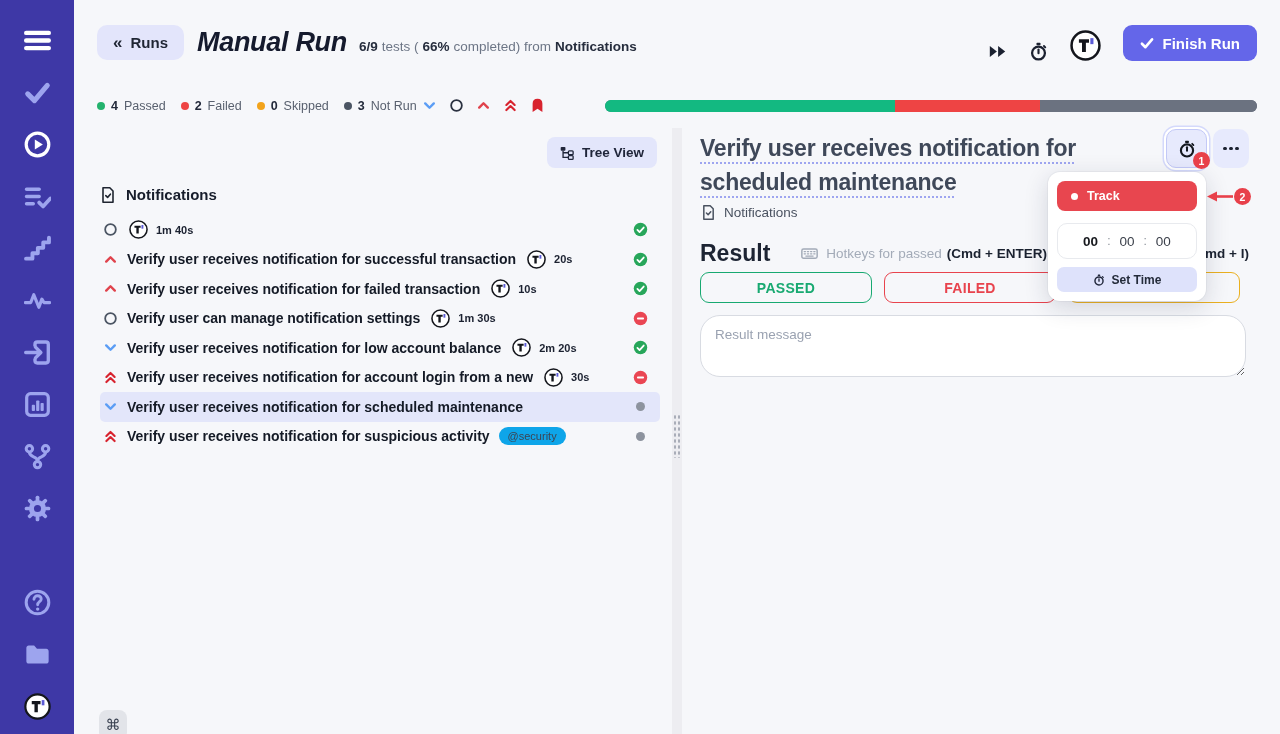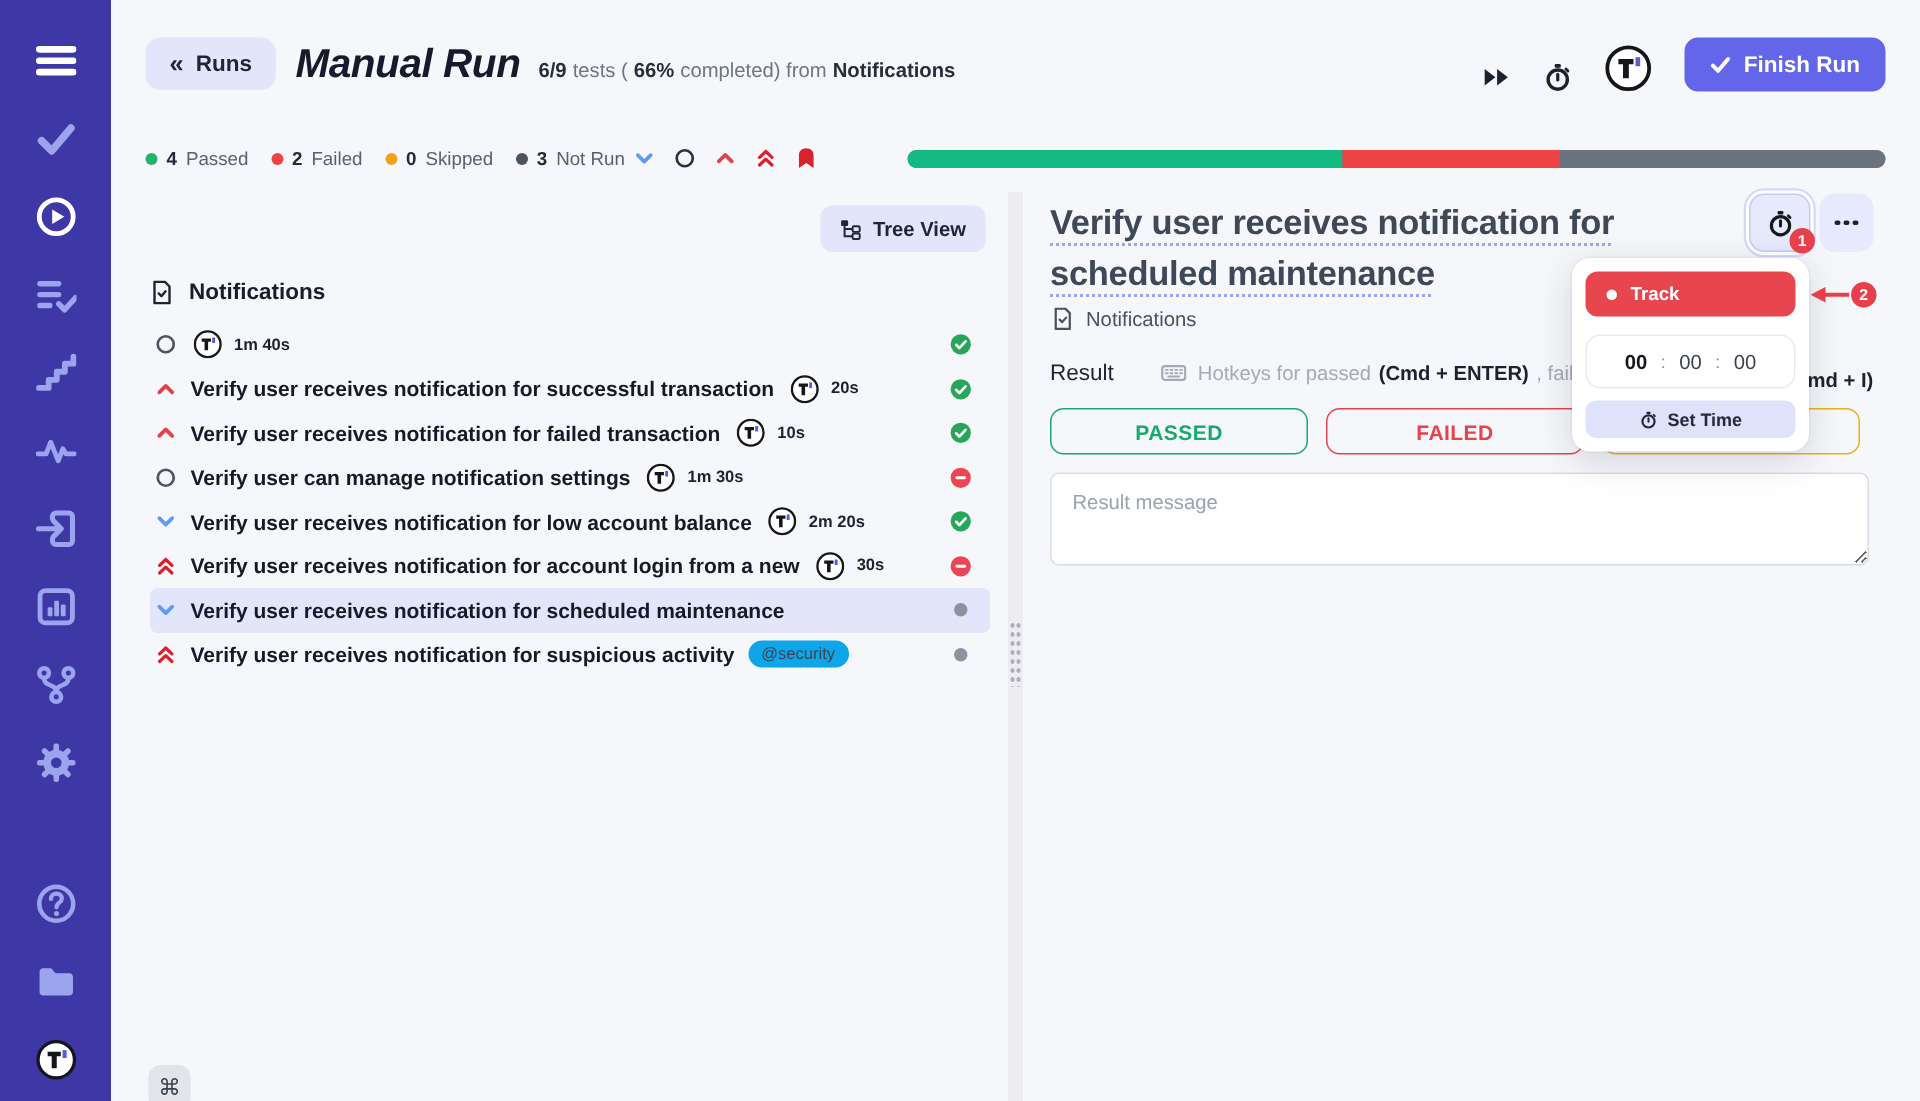--- a/index.html
+++ b/index.html
@@ -93,31 +93,31 @@
     background:#e7eafd; border:1px solid #c3c9f7; box-shadow:0 0 0 2px #fff, 0 0 0 3.5px #d4d9fb;
     display:flex; align-items:center; justify-content:center; cursor:pointer; }
   #timer-btn .icn { width:18px; height:18px; color:#14181f; }
   #more-btn { position:absolute; left:513px; top:1px; width:36px; height:39px; border-radius:10px;
     background:#e7eafd; border:none; display:flex; align-items:center; justify-content:center; gap:2.5px; cursor:pointer; }
   #more-btn i { width:3.4px; height:3.4px; border-radius:50%; background:#1b2130; }
   #breadcrumb { position:absolute; left:1px; top:77px; display:flex; align-items:center; gap:8px; }
   #breadcrumb .icn { width:15px; height:15px; color:#4a5260; }
   #breadcrumb span { font-size:13.5px; color:#4a5260; }
   #result-row { position:absolute; left:0; top:112px; display:flex; align-items:center; }
-  #result-label { font-size:15px; font-weight:400; color:#1d2433; }
+  #result-label { font-size:23px; font-weight:700; color:#1d2433; }
   #hotkeys { display:flex; align-items:center; gap:5px; margin-left:31px; white-space:nowrap; }
   #hotkeys .icn { width:17px; height:17px; color:#a3abb8; margin-right:3px; }
   .hk-gray { font-size:13.5px; color:#a3abb8; }
   .hk-bold { font-size:13.5px; font-weight:700; color:#1b2230; }
   #hk-suffix { position:absolute; left:505px; top:118px; font-size:13.5px; font-weight:700; color:#1b2230; }
   #rbuttons { position:absolute; left:0; top:144px; display:flex; gap:12px; }
   .rbtn { width:172px; height:31px; border-radius:9px; background:transparent; border:1.7px solid;
     font:700 14px "Liberation Sans",sans-serif; letter-spacing:0.3px; cursor:pointer; }
   #message-box { position:absolute; left:0; top:187px; width:546px; height:62px; border:1px solid #d8dbe2;
-    border-radius:6px; background:#fff; padding:11px 14px; font:400 13.5px "Liberation Sans",sans-serif;
+    border-radius:20px; background:#fff; padding:11px 14px; font:400 13.5px "Liberation Sans",sans-serif;
     color:#ef4444; resize:both; }
   #message-box::placeholder { color:#9aa2b1; }
 
   
   #track-popup { position:absolute; left:1048px; top:172px; width:158px; padding:9px; background:#fff;
     border-radius:12px; box-shadow:0 6px 24px rgba(25,30,60,.16), 0 0 0 1px rgba(25,30,60,.04); z-index:40; }
   #track-btn { width:100%; height:30px; border:none; border-radius:8px; background:#e8464f;
     display:flex; align-items:center; gap:9px; padding:0 14px; cursor:pointer; }
   #track-btn .rec-dot { width:7px; height:7px; border-radius:50%; background:#fff; }
   #track-btn span { color:#fff; font-size:12.5px; font-weight:700; }

